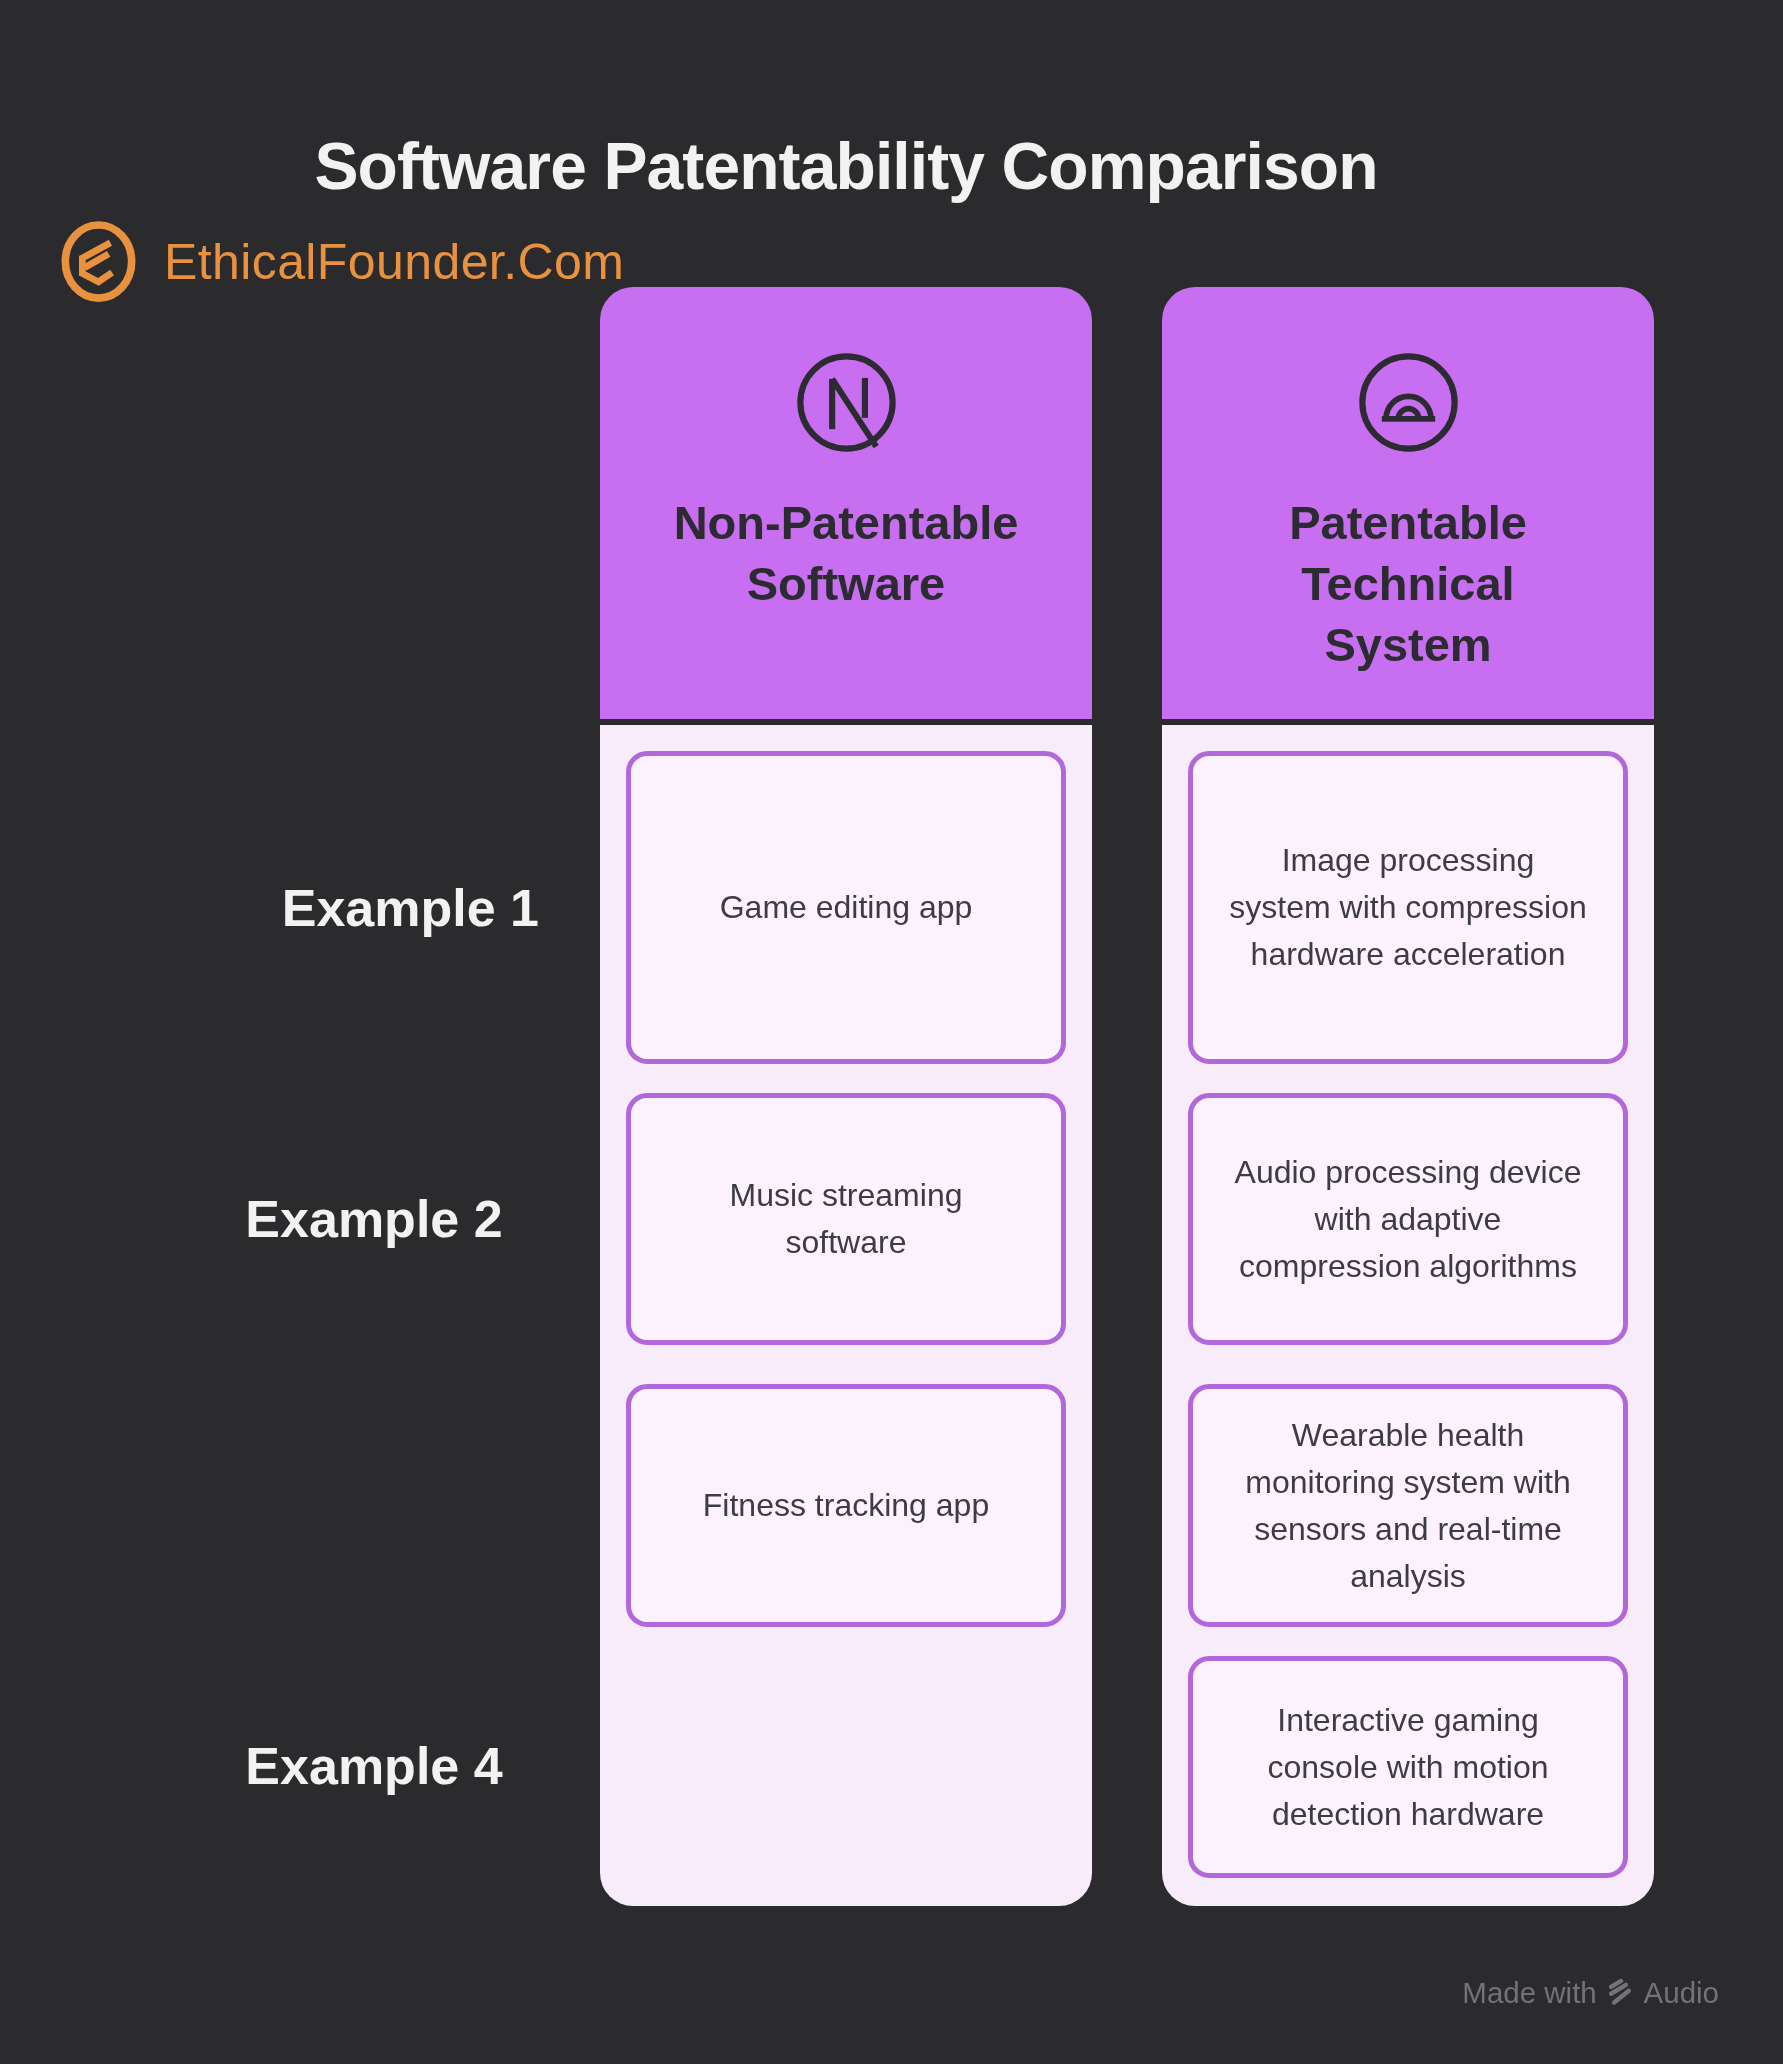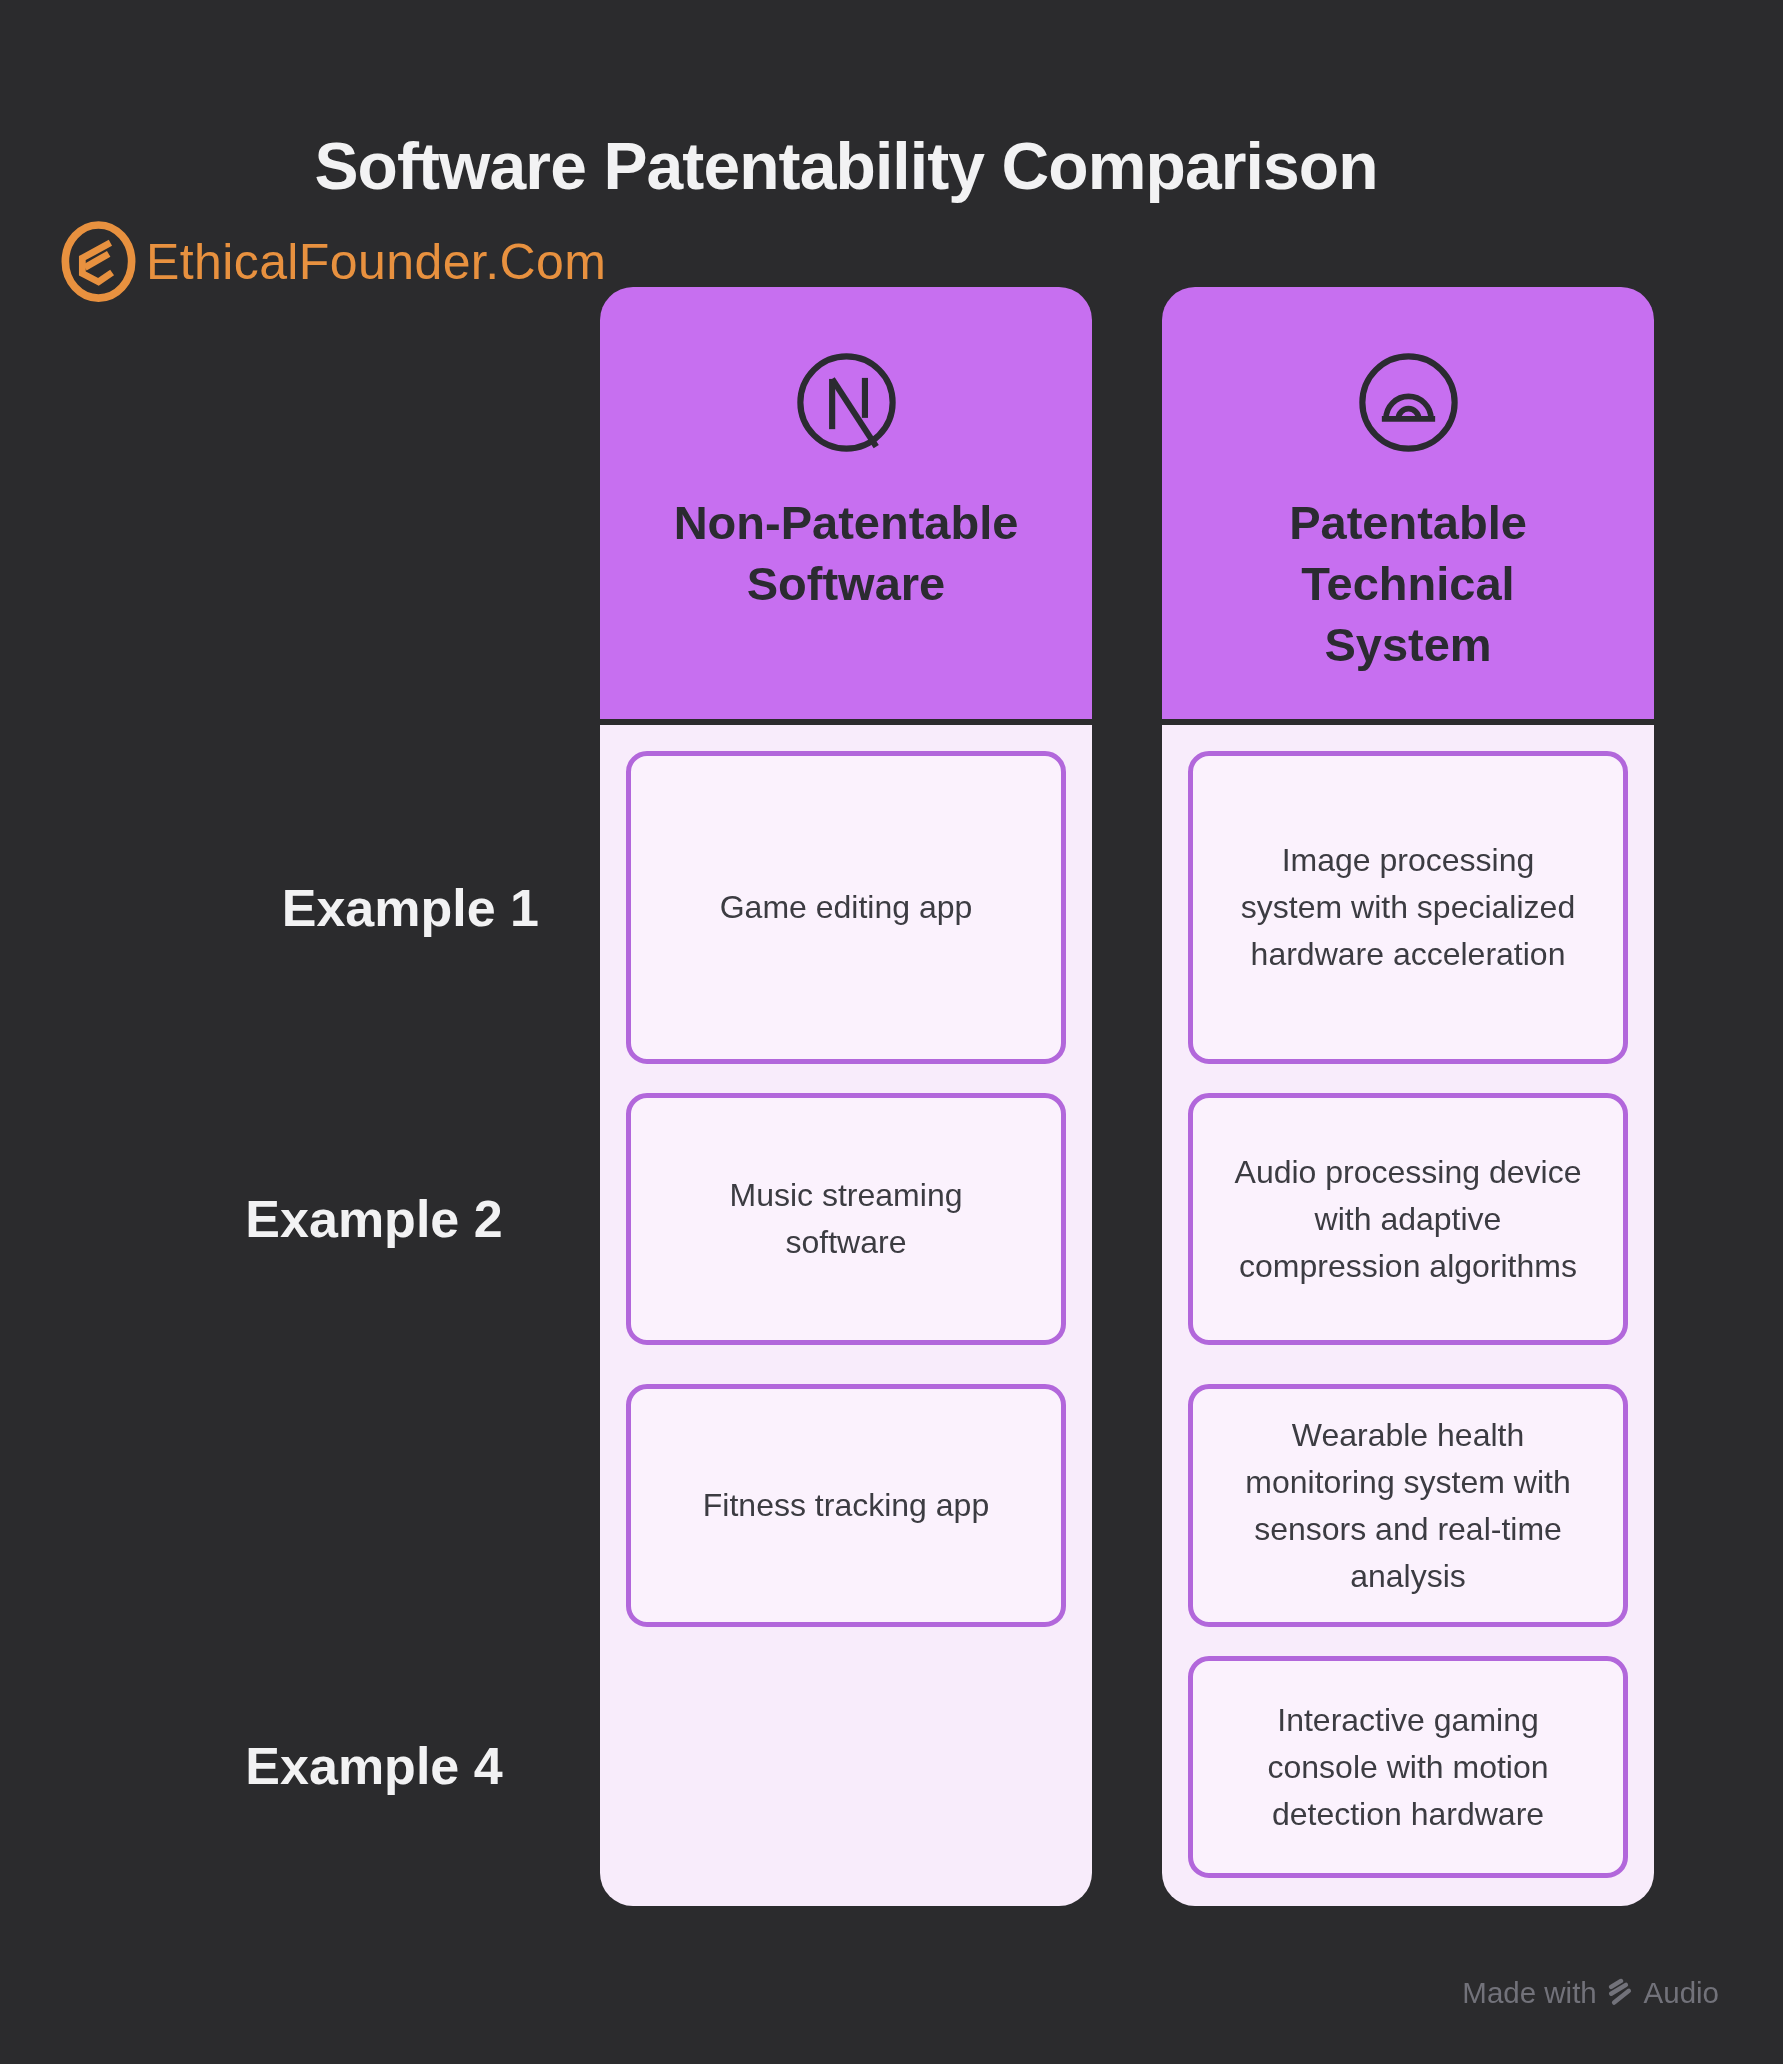--- a/index.html
+++ b/index.html
@@ -27,21 +27,21 @@
     letter-spacing: -0.9px;
     color: #F2F2F3;
     white-space: nowrap;
   }
   .brand {
     position: absolute;
     top: 219px;
     left: 56px;
     display: flex;
     align-items: center;
-    gap: 5px;
+    gap: 23px;
   }
   .brand-icon { width: 85px; height: 85px; }
   .brand-label {
     font-size: 50px;
     font-weight: 500;
     color: #E8913F;
     letter-spacing: 0.4px;
     white-space: nowrap;
   }
   .col { position: absolute; top: 287px; width: 492px; }
@@ -174,21 +174,21 @@
       <svg class="col-header-icon" viewBox="0 0 120 120" fill="none">
         <circle cx="60" cy="60" r="45" stroke="#2B2B31" stroke-width="6"></circle>
         <path d="M38 76 A22 22 0 0 1 82 76" stroke="#2B2B31" stroke-width="5.5"></path>
         <path d="M34 76 L86 76" stroke="#2B2B31" stroke-width="5.5"></path>
         <path d="M50 76 A10 10 0 0 1 70 76" stroke="#2B2B31" stroke-width="5.5"></path>
       </svg>
       <div class="col-header-label">Patentable Technical System</div>
     </div>
     <div class="col-body">
       <div class="cell row-a">
-        <div class="cell-text">Image processing system with specialized hardware acceleration</div>
+        <div class="cell-text">Image processing system with compression hardware acceleration</div>
       </div>
       <div class="cell row-b">
         <div class="cell-text">Audio processing device with adaptive compression algorithms</div>
       </div>
       <div class="cell row-d">
         <div class="cell-text">Interactive gaming console with motion detection hardware</div>
       </div>
       <div class="cell row-c">
         <div class="cell-text">Wearable health monitoring system with sensors and real-time analysis</div>
       </div>

